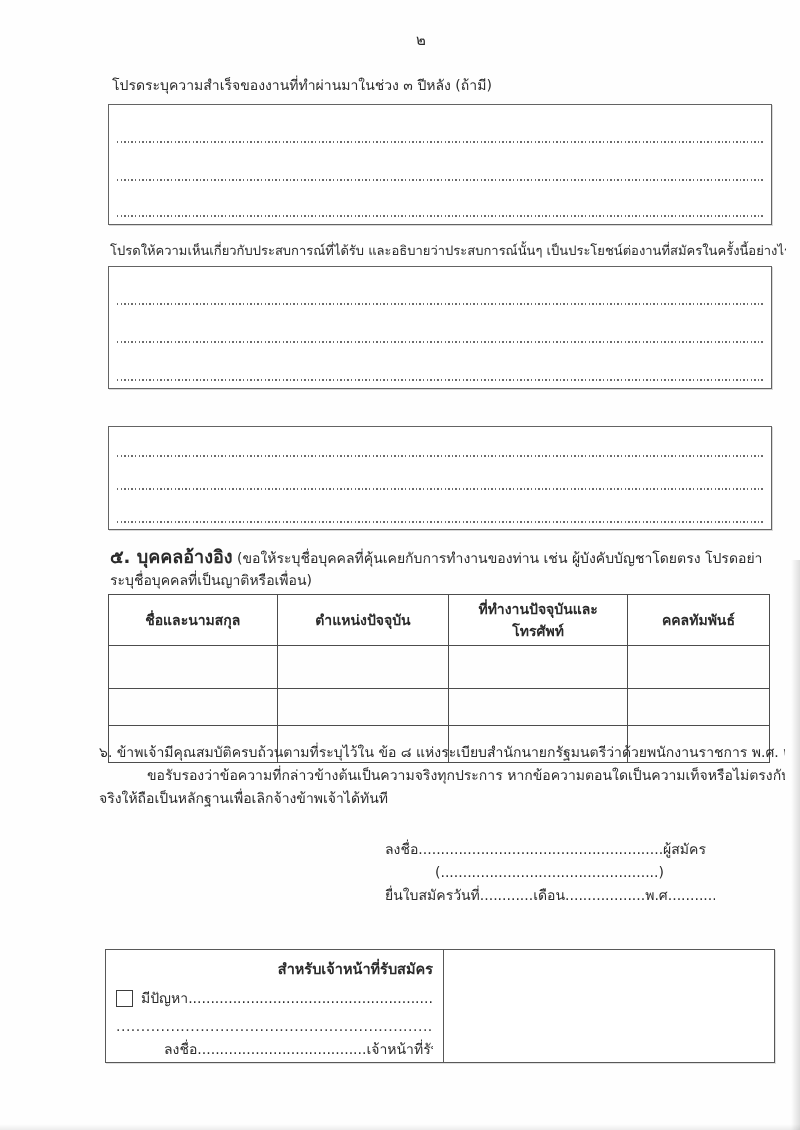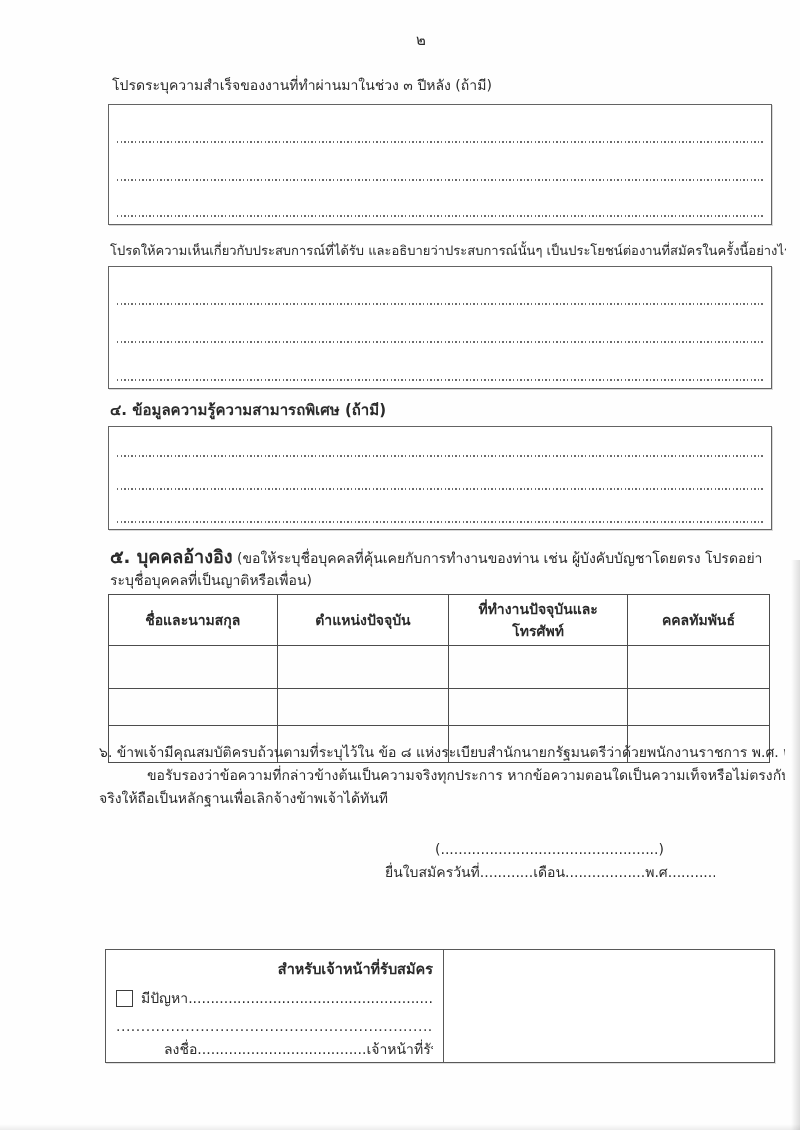--- a/index.html
+++ b/index.html
@@ -65,21 +65,20 @@
   </div>
 
   <div class="abs nowrap" style="left:110px;top:240px;width:676px;font-size:13px;">โปรดให้ความเห็นเกี่ยวกับประสบการณ์ที่ได้รับ และอธิบายว่าประสบการณ์นั้นๆ เป็นประโยชน์ต่องานที่สมัครในครั้งนี้อย่างไรบ้าง</div>
 
   <div class="answer-box" style="left:108px;top:266px;width:662px;height:121px;">
     <div class="rule" style="top:36px;"></div>
     <div class="rule" style="top:74px;"></div>
     <div class="rule" style="top:112px;"></div>
   </div>
 
-  <div class="abs nowrap bold" style="left:110px;top:398px;width:660px;font-size:15px;">๔. ข้อมูลความรู้ความสามารถพิเศษ (ถ้ามี)</div>
 
   <div class="answer-box" style="left:108px;top:426px;width:662px;height:102px;">
     <div class="rule" style="top:28px;"></div>
     <div class="rule" style="top:61px;"></div>
     <div class="rule" style="top:94px;"></div>
   </div>
 
   <div class="abs" style="left:110px;top:546px;width:658px;line-height:22px;">
     <span class="bold" style="font-size:18px;">๕. บุคคลอ้างอิง</span>
     <span>(ขอให้ระบุชื่อบุคคลที่คุ้นเคยกับการทำงานของท่าน เช่น ผู้บังคับบัญชาโดยตรง โปรดอย่าระบุชื่อบุคคลที่เป็นญาติหรือเพื่อน)</span>
@@ -122,20 +121,21 @@
     </tbody>
   </table>
 
   <div class="abs" style="left:99px;top:741px;width:686px;">
     <div class="para-line nowrap">๖. ข้าพเจ้ามีคุณสมบัติครบถ้วนตามที่ระบุไว้ใน ข้อ ๘ แห่งระเบียบสำนักนายกรัฐมนตรีว่าด้วยพนักงานราชการ พ.ศ. ๒๕๔๗</div>
     <div class="para-line nowrap" style="margin-left:48px;">ขอรับรองว่าข้อความที่กล่าวข้างต้นเป็นความจริงทุกประการ หากข้อความตอนใดเป็นความเท็จหรือไม่ตรงกับความ</div>
     <div class="para-line nowrap">จริงให้ถือเป็นหลักฐานเพื่อเลิกจ้างข้าพเจ้าได้ทันที</div>
   </div>
 
   <div class="abs" style="left:385px;top:838px;width:330px;">
+    <div class="sig-line nowrap">ลงชื่อ.......................................................ผู้สมัคร</div>
     <div class="sig-line nowrap" style="margin-left:50px;">(.................................................)</div>
     <div class="sig-line nowrap">ยื่นใบสมัครวันที่............เดือน..................พ.ศ..................</div>
   </div>
 
   <div class="officer-box" style="left:105px;top:949px;width:668px;height:112px;">
     <div class="officer-left">
       <div class="bold nowrap" style="font-size:14.5px;">สำหรับเจ้าหน้าที่รับสมัคร</div>
       <div class="chkrow">
         <span class="chk"></span>
         <span class="chk-label">มีปัญหา....................................................................</span>

